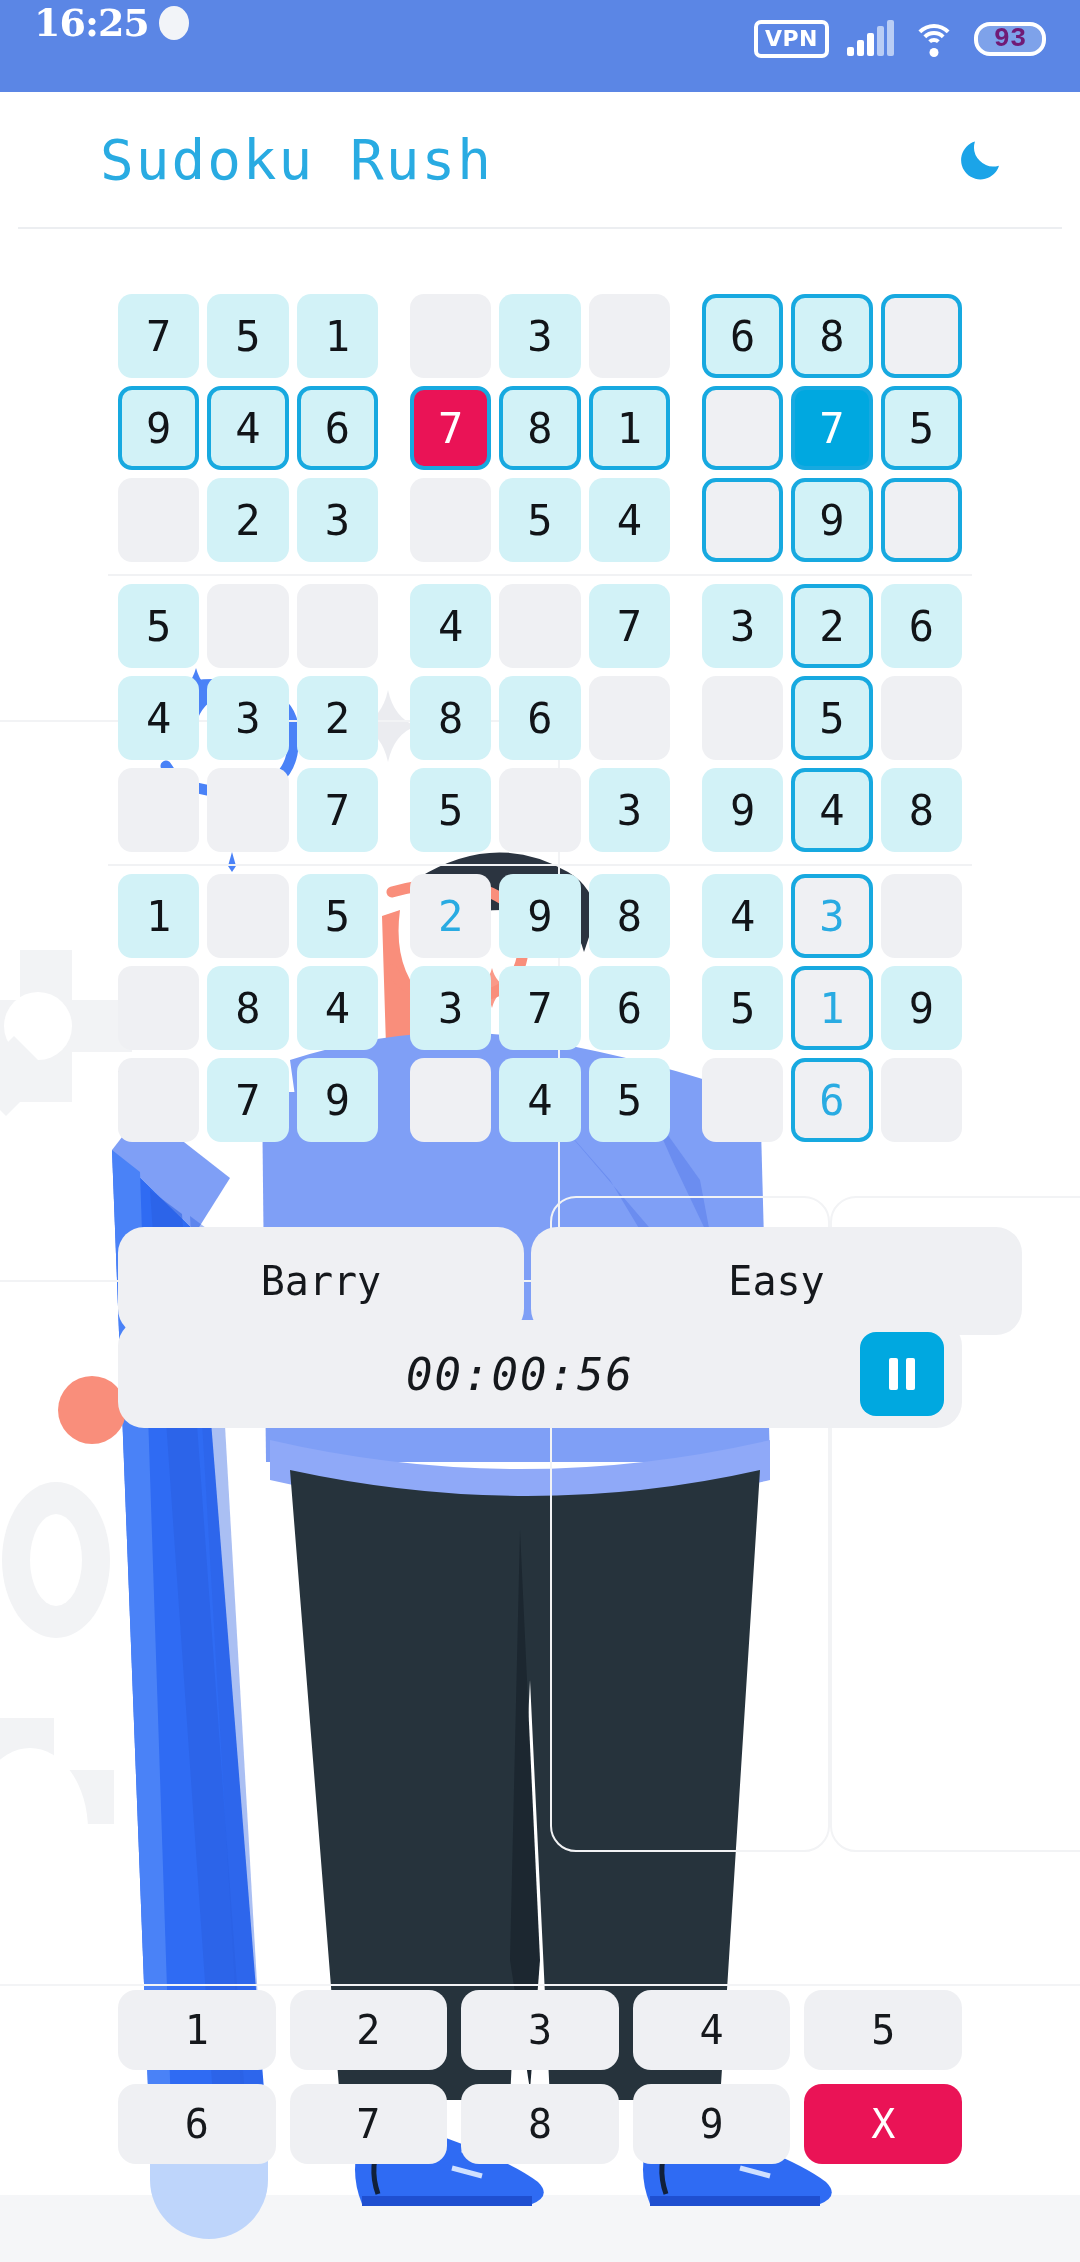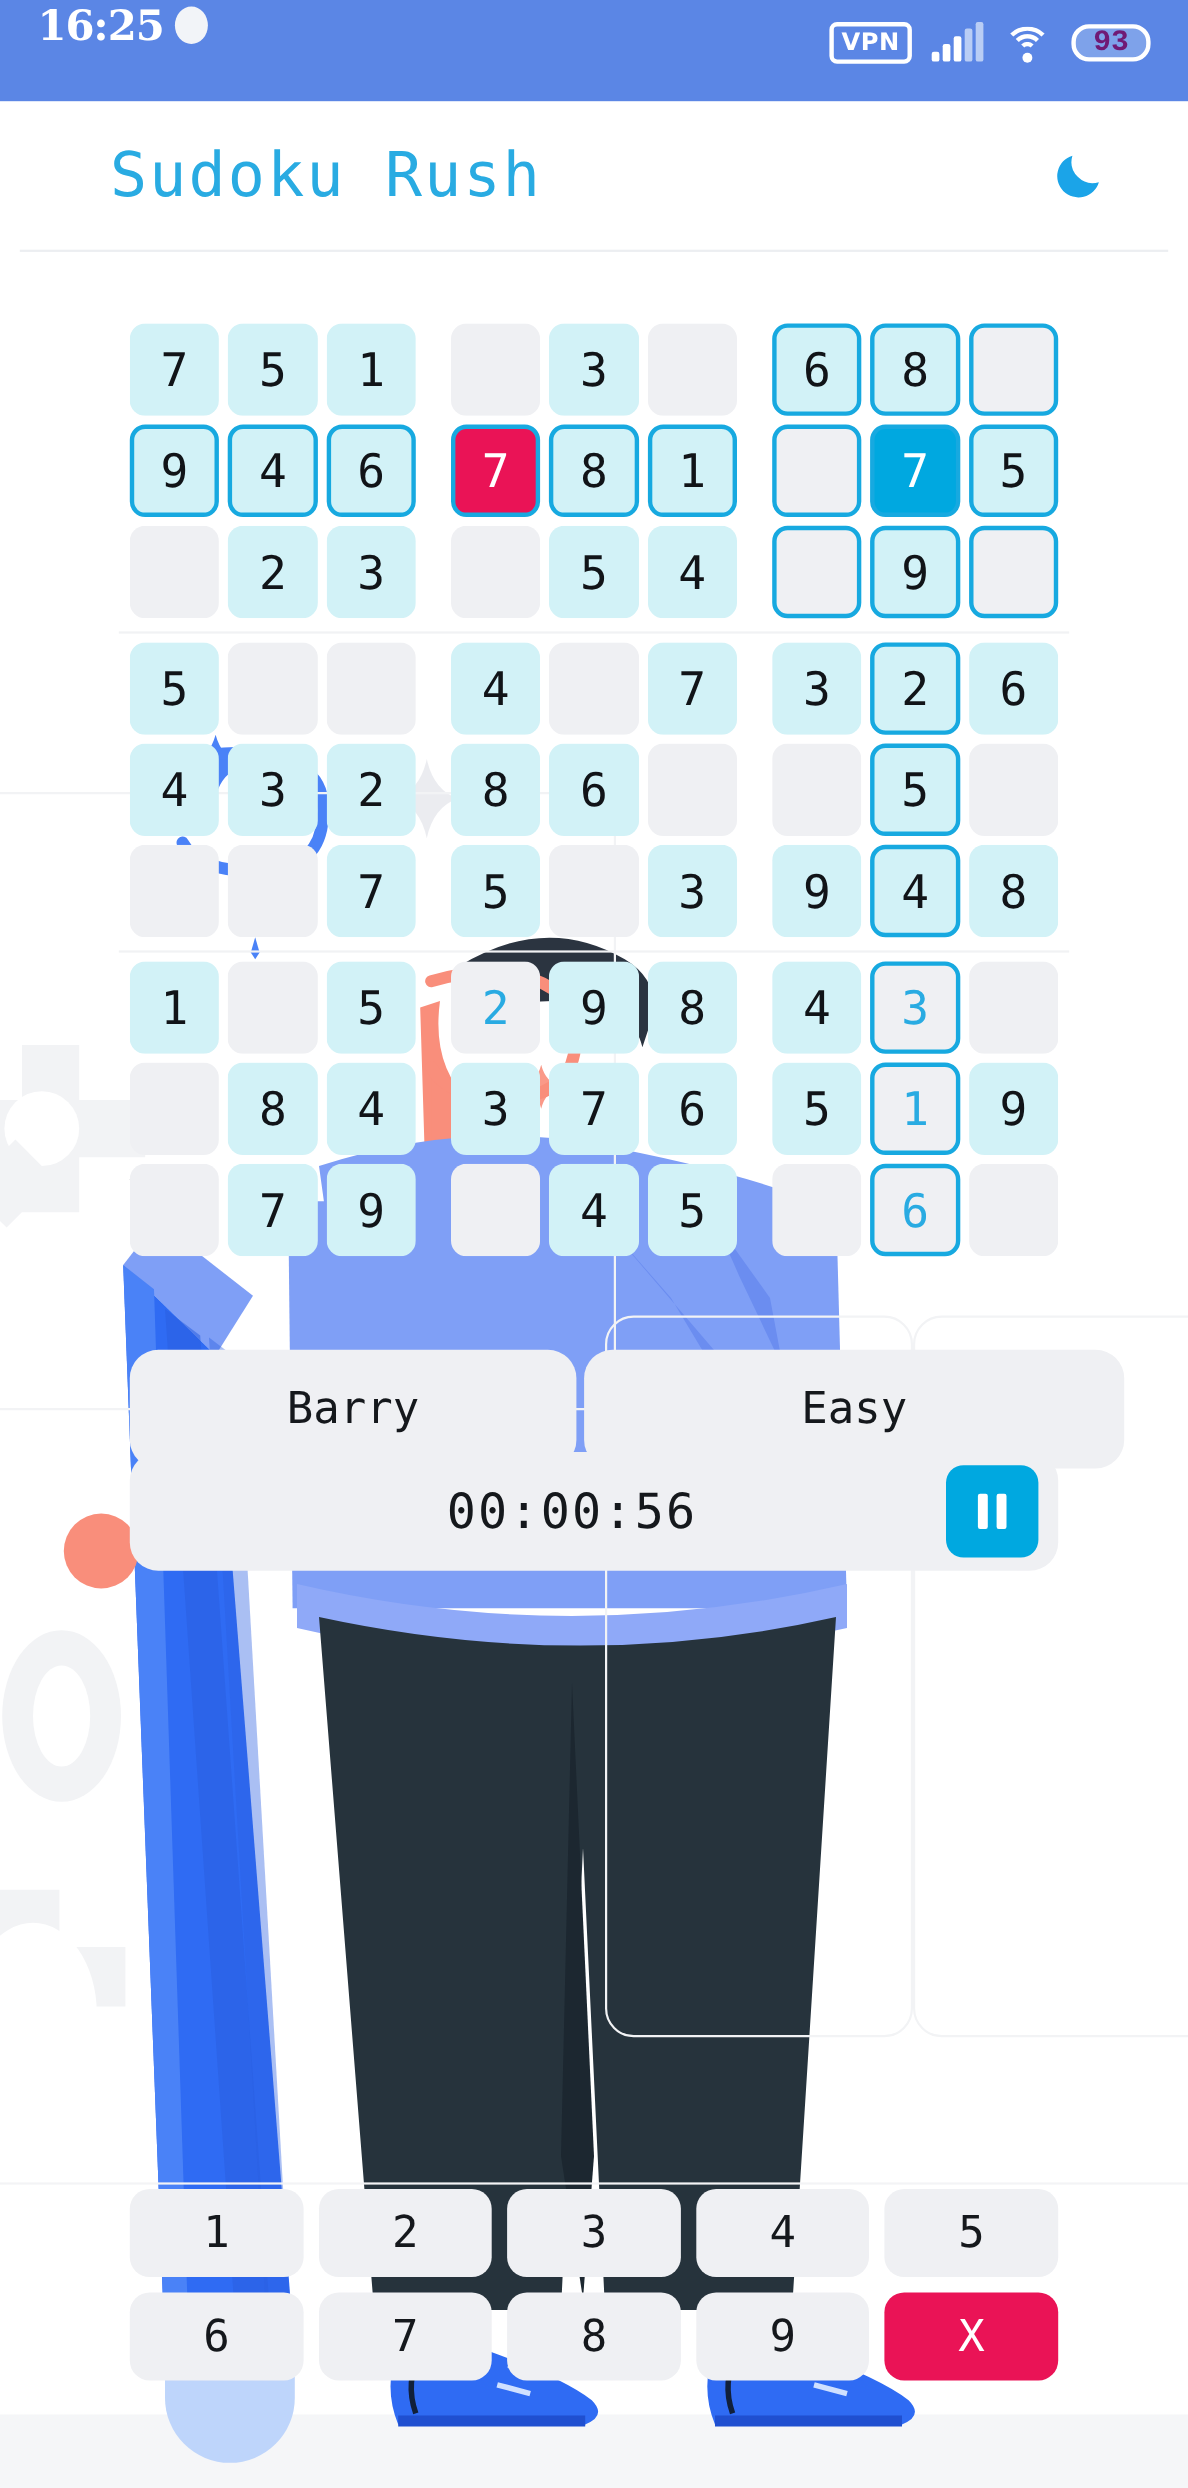--- a/index.html
+++ b/index.html
@@ -90,21 +90,21 @@
            display:flex;gap:7px;z-index:12;margin-top:47px;}
   .pill{background:#eff0f3;border-radius:26px;height:108px;
         display:flex;align-items:center;justify-content:center;
         font-size:40px;color:#15181c;}
   .pill.name{flex:0 0 406px;}
   .pill.diff{flex:1;}
 
   
   .timerbar{position:absolute;top:1320px;left:118px;width:844px;height:108px;
             background:#eff0f3;border-radius:26px;display:flex;
-            align-items:center;z-index:12;padding-right:18px;}
+            align-items:center;z-index:12;padding-right:18px;font-style:italic;}
   .timertxt{flex:1;text-align:center;font-size:44px;color:#15181c;
             letter-spacing:2px;padding-left:62px;}
   .pausebtn{width:84px;height:84px;border-radius:16px;background:#00a8e0;
             display:flex;align-items:center;justify-content:center;gap:8px;}
   .pausebtn i{display:block;width:9px;height:32px;background:#fff;border-radius:2px;}
 
   
   .keypad{position:absolute;top:1990px;left:118px;width:844px;z-index:12;}
   .kprow{display:flex;gap:14px;margin-bottom:14px;}
   .key{flex:1;height:80px;background:#eff0f3;border-radius:18px;

